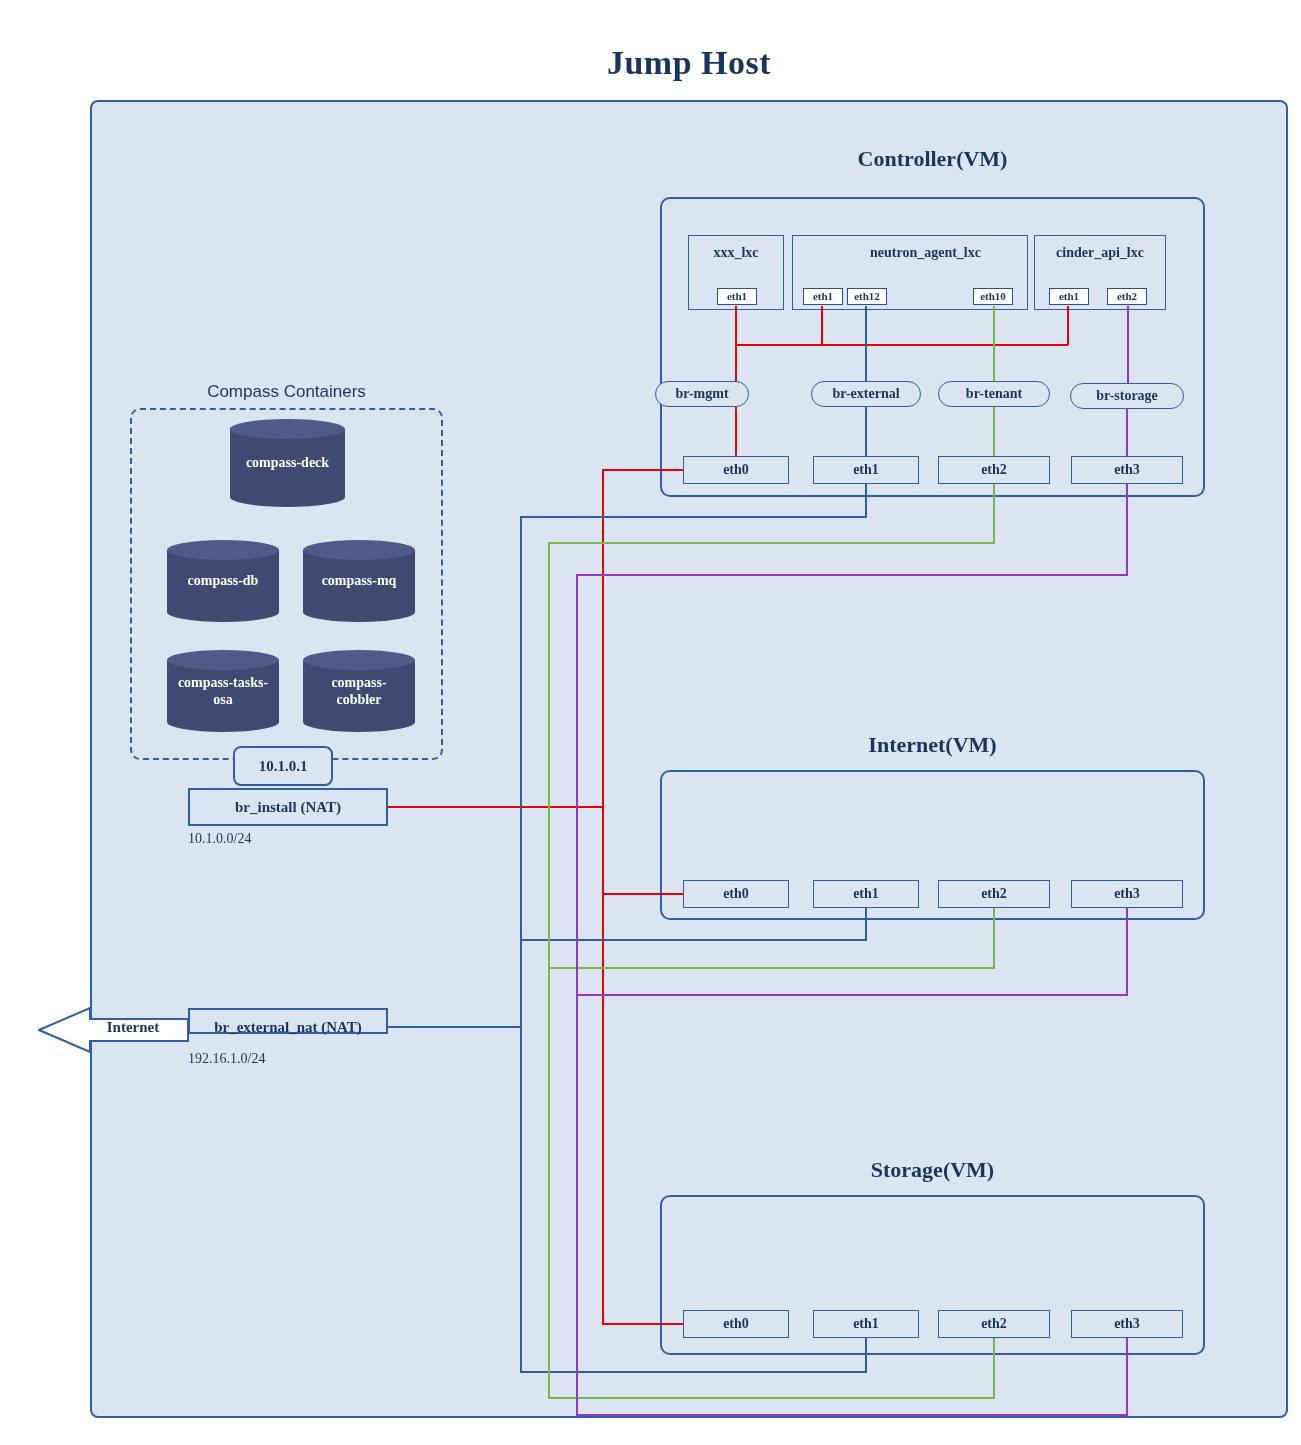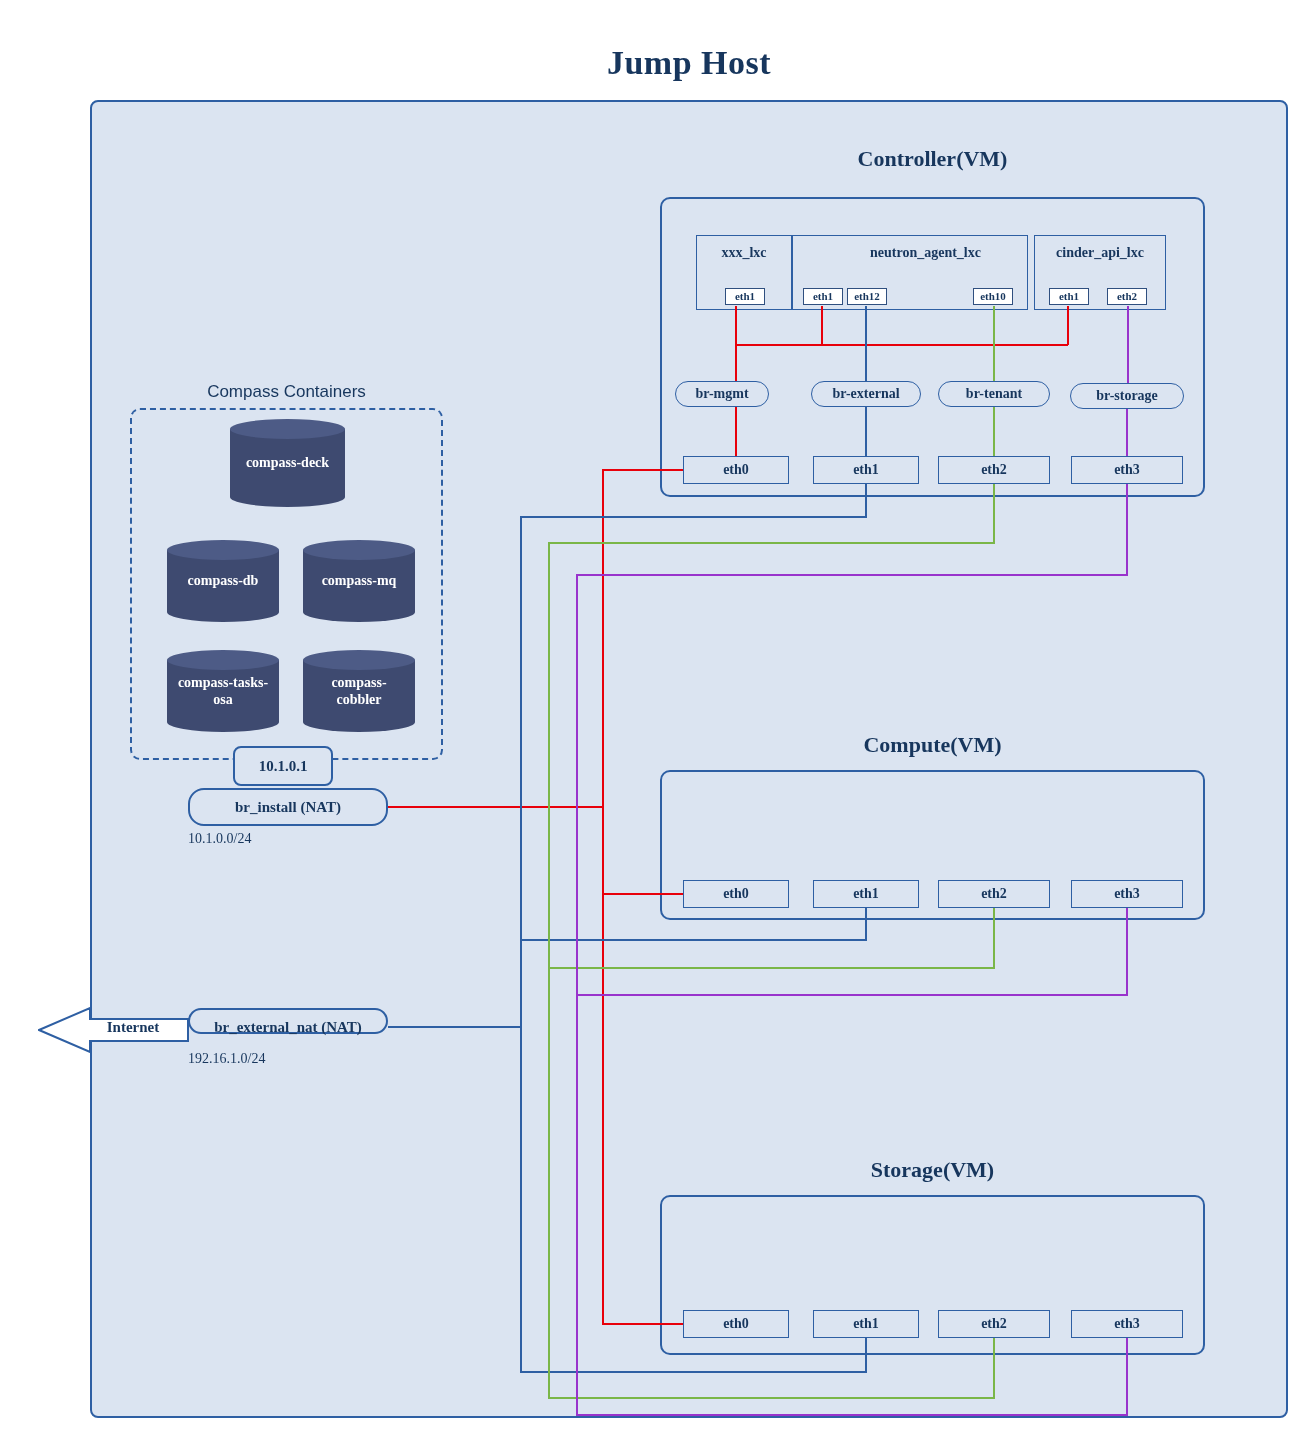--- a/index.html
+++ b/index.html
@@ -26,21 +26,21 @@
   .compass-label { text-align:center; font-family:"Liberation Sans", sans-serif; font-size:17px; }
   .dashed-box { border:2px dashed #2e5fa3; border-radius:10px; }
 
   .cyl { display:flex; align-items:center; justify-content:center; }
   .cyl-body { position:absolute; left:0; right:0; top:10px; bottom:10px; background:#3e4a70; }
   .cyl-bottom { position:absolute; left:0; right:0; bottom:0; height:20px; border-radius:50%; background:#3e4a70; }
   .cyl-top { position:absolute; left:0; right:0; top:0; height:20px; border-radius:50%; background:#4d5b86; }
   .cyl-label { position:relative; z-index:1; color:#ffffff; font-weight:bold; font-size:14px;
                text-align:center; line-height:1.25; width:100%; padding:0 6px; }
 
-  .nat-box { border:2px solid #2e5fa3; border-radius:16px; background:#dbe4f1;
+  .nat-box { border:2px solid #2e5fa3; border-radius:0; background:#dbe4f1;
              text-align:center; font-weight:bold; font-size:15px; }
   .subnet { text-align:left; font-weight:normal; font-size:14px; }
   .internet-label { text-align:center; font-weight:bold; font-size:15px; }
 
   svg.lines { position:absolute; left:0; top:0; pointer-events:none; }
 </style>
 </head>
 <body>
 
 <div class="canvas">
@@ -83,53 +83,53 @@
   <div class="abs cyl" style="left:303px;top:650px;width:112px;height:82px;">
     <div class="cyl-bottom"></div>
     <div class="cyl-body"></div>
     <div class="cyl-top"></div>
     <div class="cyl-label">compass-cobbler</div>
   </div>
 
   <div class="abs vm-label" style="left:660px;top:146px;width:545px;">Controller(VM)</div>
   <div class="abs vm-box" style="left:660px;top:197px;width:545px;height:300px;"></div>
 
-  <div class="abs lxc-box" style="left:688px;top:235px;width:96px;height:75px;margin-left:8px;">
+  <div class="abs lxc-box" style="left:688px;top:235px;width:96px;height:75px;">
     <div class="lxc-name">xxx_lxc</div>
     <div class="port" style="left:28px;bottom:4px;width:40px;">eth1</div>
   </div>
 
   <div class="abs lxc-box" style="left:792px;top:235px;width:236px;height:75px;padding-left:31px;">
     <div class="lxc-name">neutron_agent_lxc</div>
     <div class="port" style="left:10px;bottom:4px;width:40px;">eth1</div>
     <div class="port" style="left:54px;bottom:4px;width:40px;">eth12</div>
     <div class="port" style="right:14px;bottom:4px;width:40px;">eth10</div>
   </div>
 
   <div class="abs lxc-box" style="left:1034px;top:235px;width:132px;height:75px;">
     <div class="lxc-name">cinder_api_lxc</div>
     <div class="port" style="left:14px;bottom:4px;width:40px;">eth1</div>
     <div class="port" style="right:18px;bottom:4px;width:40px;">eth2</div>
   </div>
 
-  <div class="abs bridge" style="left:675px;top:381px;width:94px;">br-mgmt</div>
+  <div class="abs bridge" style="left:655px;top:381px;width:94px;">br-mgmt</div>
   <div class="abs bridge" style="left:811px;top:381px;width:110px;">br-external</div>
   <div class="abs bridge" style="left:938px;top:381px;width:112px;font-family:Liberation Serif, serif;">br-tenant</div>
   <div class="abs bridge" style="left:1070px;top:383px;width:114px;">br-storage</div>
 
   <div class="abs eth" style="left:683px;top:456px;width:106px;">eth0</div>
   <div class="abs eth" style="left:813px;top:456px;width:106px;">eth1</div>
   <div class="abs eth" style="left:938px;top:456px;width:112px;">eth2</div>
   <div class="abs eth" style="left:1071px;top:456px;width:112px;">eth3</div>
 
   <div class="abs nat-box" style="left:233px;top:746px;width:100px;height:40px;line-height:36px;border-radius:8px;">10.1.0.1</div>
   <div class="abs nat-box" style="left:188px;top:788px;width:200px;height:38px;line-height:34px;">br_install (NAT)</div>
   <div class="abs subnet" style="left:188px;top:831px;width:200px;">10.1.0.0/24</div>
 
-  <div class="abs vm-label" style="left:660px;top:732px;width:545px;">Compute(VM)</div>
+  <div class="abs vm-label" style="left:660px;top:732px;width:545px;">Internet(VM)</div>
   <div class="abs vm-box" style="left:660px;top:770px;width:545px;height:150px;"></div>
 
   <div class="abs eth" style="left:683px;top:880px;width:106px;">eth0</div>
   <div class="abs eth" style="left:813px;top:880px;width:106px;">eth1</div>
   <div class="abs eth" style="left:938px;top:880px;width:112px;">eth2</div>
   <div class="abs eth" style="left:1071px;top:880px;width:112px;">eth3</div>
 
   <svg class="abs" style="left:38px;top:1006px;" width="151" height="48" viewBox="0 0 151 48">
     <polygon points="1,24 52,2 52,13 150,13 150,35 52,35 52,46" fill="#ffffff" stroke="#2e5fa3" stroke-width="2"></polygon>
   </svg>

